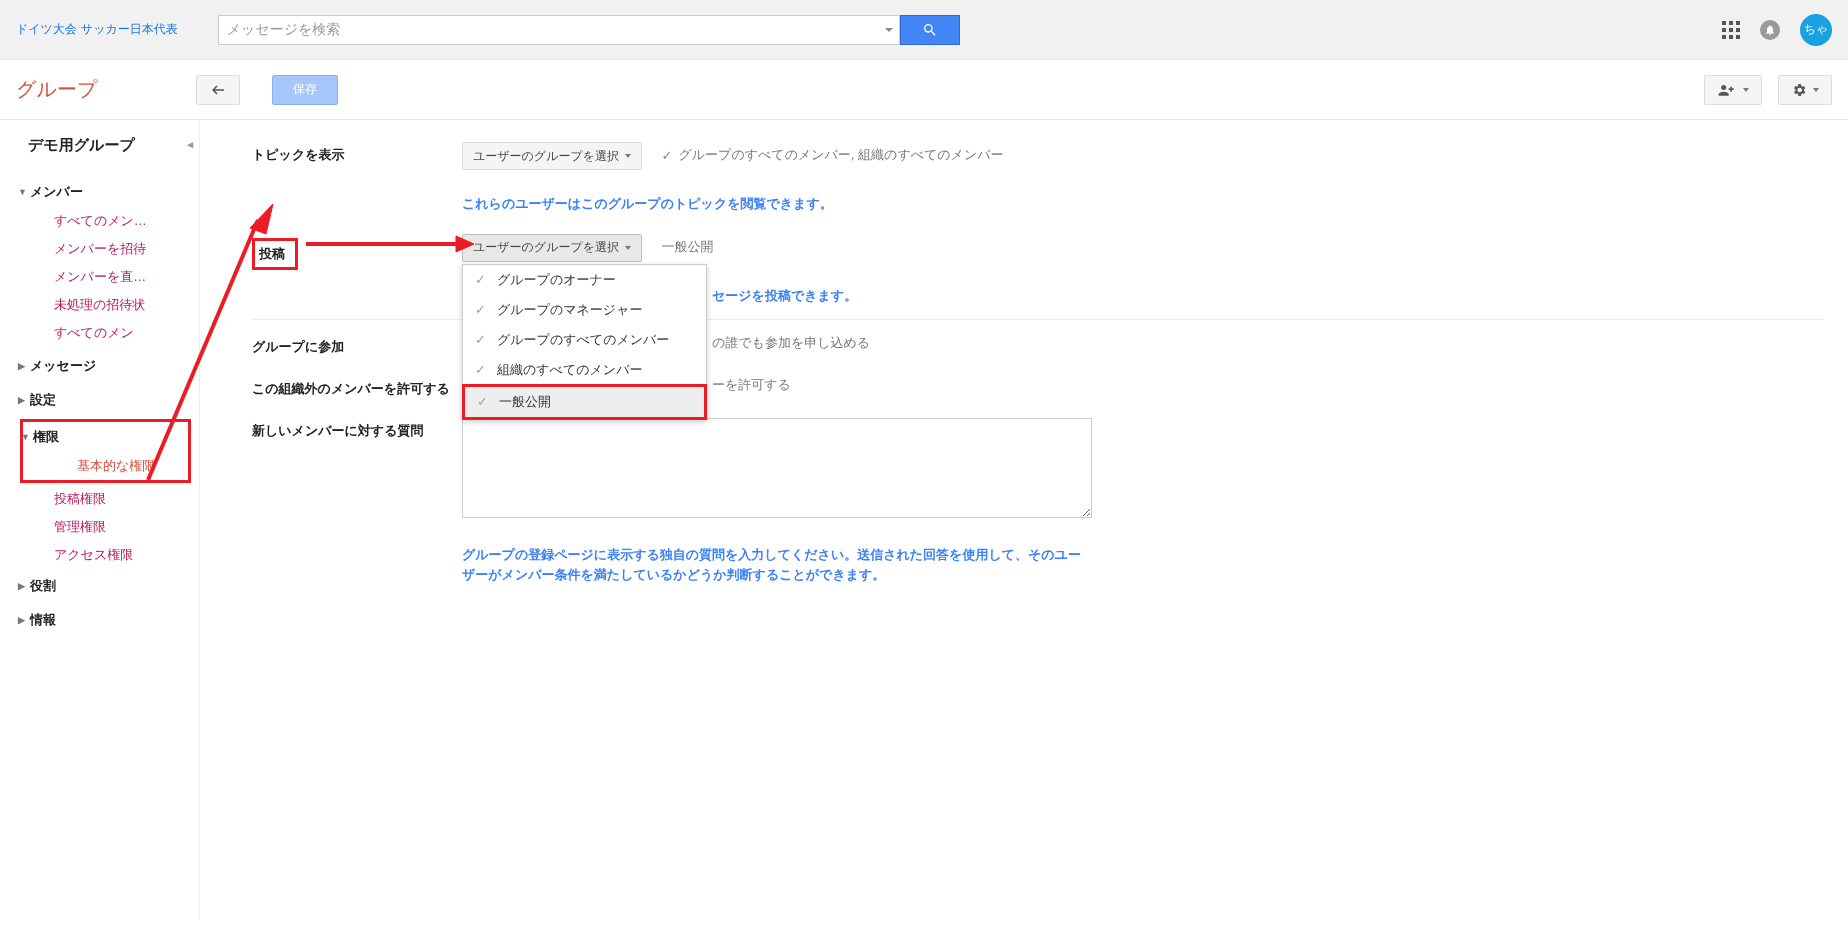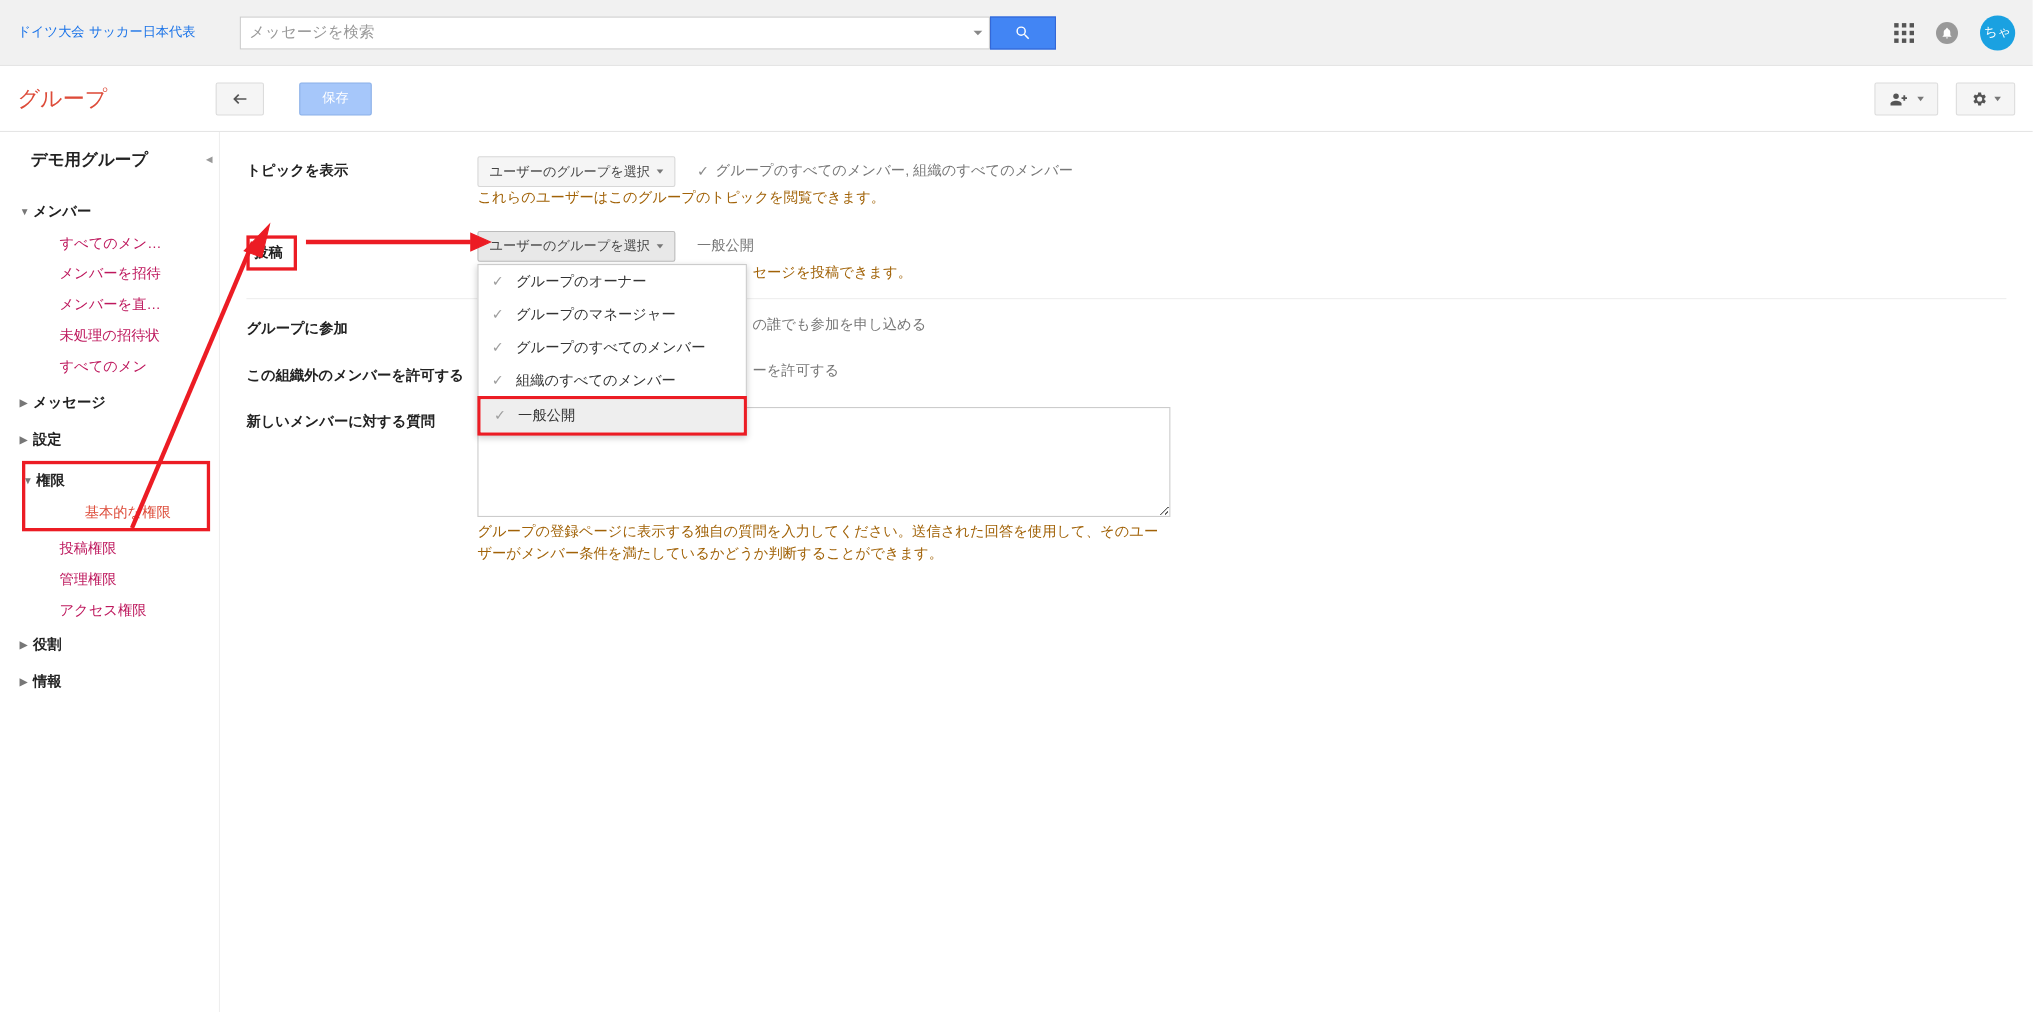--- a/index.html
+++ b/index.html
@@ -20,21 +20,21 @@
 .avatar { width: 32px; height: 32px; border-radius: 50%; background: #1aa1e1; color: #fff; display: flex; align-items: center; justify-content: center; font-size: 12px; cursor: pointer; }
 
 .action-bar { height: 60px; border-bottom: 1px solid #e5e5e5; display: flex; align-items: center; padding: 0 16px; }
 .brand { color: #dd4b39; font-size: 20px; min-width: 180px; }
 .btn { height: 30px; padding: 0 12px; background: #f5f5f5; border: 1px solid #dcdcdc; border-radius: 2px; font-size: 12px; color: #444; display: inline-flex; align-items: center; cursor: pointer; }
 .btn.save { background: #a6c7fa; border-color: #8ab0e8; color: #fff; margin-left: 32px; padding: 0 20px; }
 .btn.back svg { width: 18px; height: 12px; }
 .right-btns { margin-left: auto; display: flex; gap: 16px; }
 .drop-caret { margin-left: 6px; width: 0; height: 0; border-left: 3px solid transparent; border-right: 3px solid transparent; border-top: 4px solid #777; }
 
-.layout { display: flex; }
+.layout { display: flex; gap: 28px; }
 .sidebar { width: 200px; padding: 12px 0 0 0; border-right: 1px solid #eee; min-height: 800px; }
 .group-title { font-weight: bold; font-size: 15px; padding: 4px 0 20px 28px; position: relative; }
 .collapse-caret { position: absolute; right: 6px; top: 6px; color: #999; font-size: 11px; cursor: pointer; }
 
 .nav-section { padding: 2px 0; }
 .nav-head { display: flex; align-items: center; padding: 6px 8px 6px 30px; font-size: 13px; font-weight: bold; color: #222; cursor: pointer; position: relative; }
 .nav-head .tri { position: absolute; left: 18px; font-size: 9px; color: #777; }
 .nav-item { padding: 5px 8px 5px 54px; font-size: 13px; color: #be185d; cursor: pointer; white-space: nowrap; overflow: hidden; text-overflow: ellipsis; }
 .nav-item.active { color: #dd4b39; }
 
@@ -42,21 +42,21 @@
 .red-box-sidebar { margin: 2px 8px 2px 20px; }
 
 .content { flex: 1; padding: 12px 24px; position: relative; }
 .row { display: flex; align-items: flex-start; padding: 10px 0; }
 .row-label { width: 210px; font-weight: bold; font-size: 13px; padding-top: 4px; }
 .row-body { flex: 1; }
 .select-btn { display: inline-flex; align-items: center; height: 28px; padding: 0 10px; background: #f5f5f5; border: 1px solid #d7d7d7; border-radius: 2px; font-size: 12px; color: #444; cursor: pointer; position: relative; }
 .select-btn.active { background: #e8e8e8; border-color: #bcbcbc; }
 .inline-note { display: inline-flex; align-items: center; margin-left: 16px; color: #777; font-size: 13px; }
 .inline-note .chk { color: #8a8a8a; margin-right: 6px; }
-.help-text { color: #a16207; font-size: 13px; margin-top: 0; line-height: 1.5; }
+.help-text { color: #3b82f6; font-size: 13px; margin-top: 24px; line-height: 1.5; font-weight: bold; }
 .label-redbox { display:inline-block; border: 3px solid #ec1c24; padding: 4px 10px 4px 4px; font-weight: bold; }
 
 .arrow-svg { position: absolute; pointer-events: none; }
 .arrow-svg line, .arrow-svg polygon { stroke: #ec1c24; fill: #ec1c24; }
 
 .dropdown { position: absolute; background: #fff; border: 1px solid #ccc; box-shadow: 0 2px 6px rgba(0,0,0,0.2); width: 245px; z-index: 10; }
 .dropdown-item { display: flex; align-items: center; padding: 6px 12px; font-size: 13px; color: #333; cursor: pointer; }
 .dropdown-item .chk { color: #9e9e9e; margin-right: 10px; width: 12px; }
 .dropdown-item.hover { background: #eee; }
 .dd-highlight { border: 3px solid #ec1c24; margin: -1px; }

